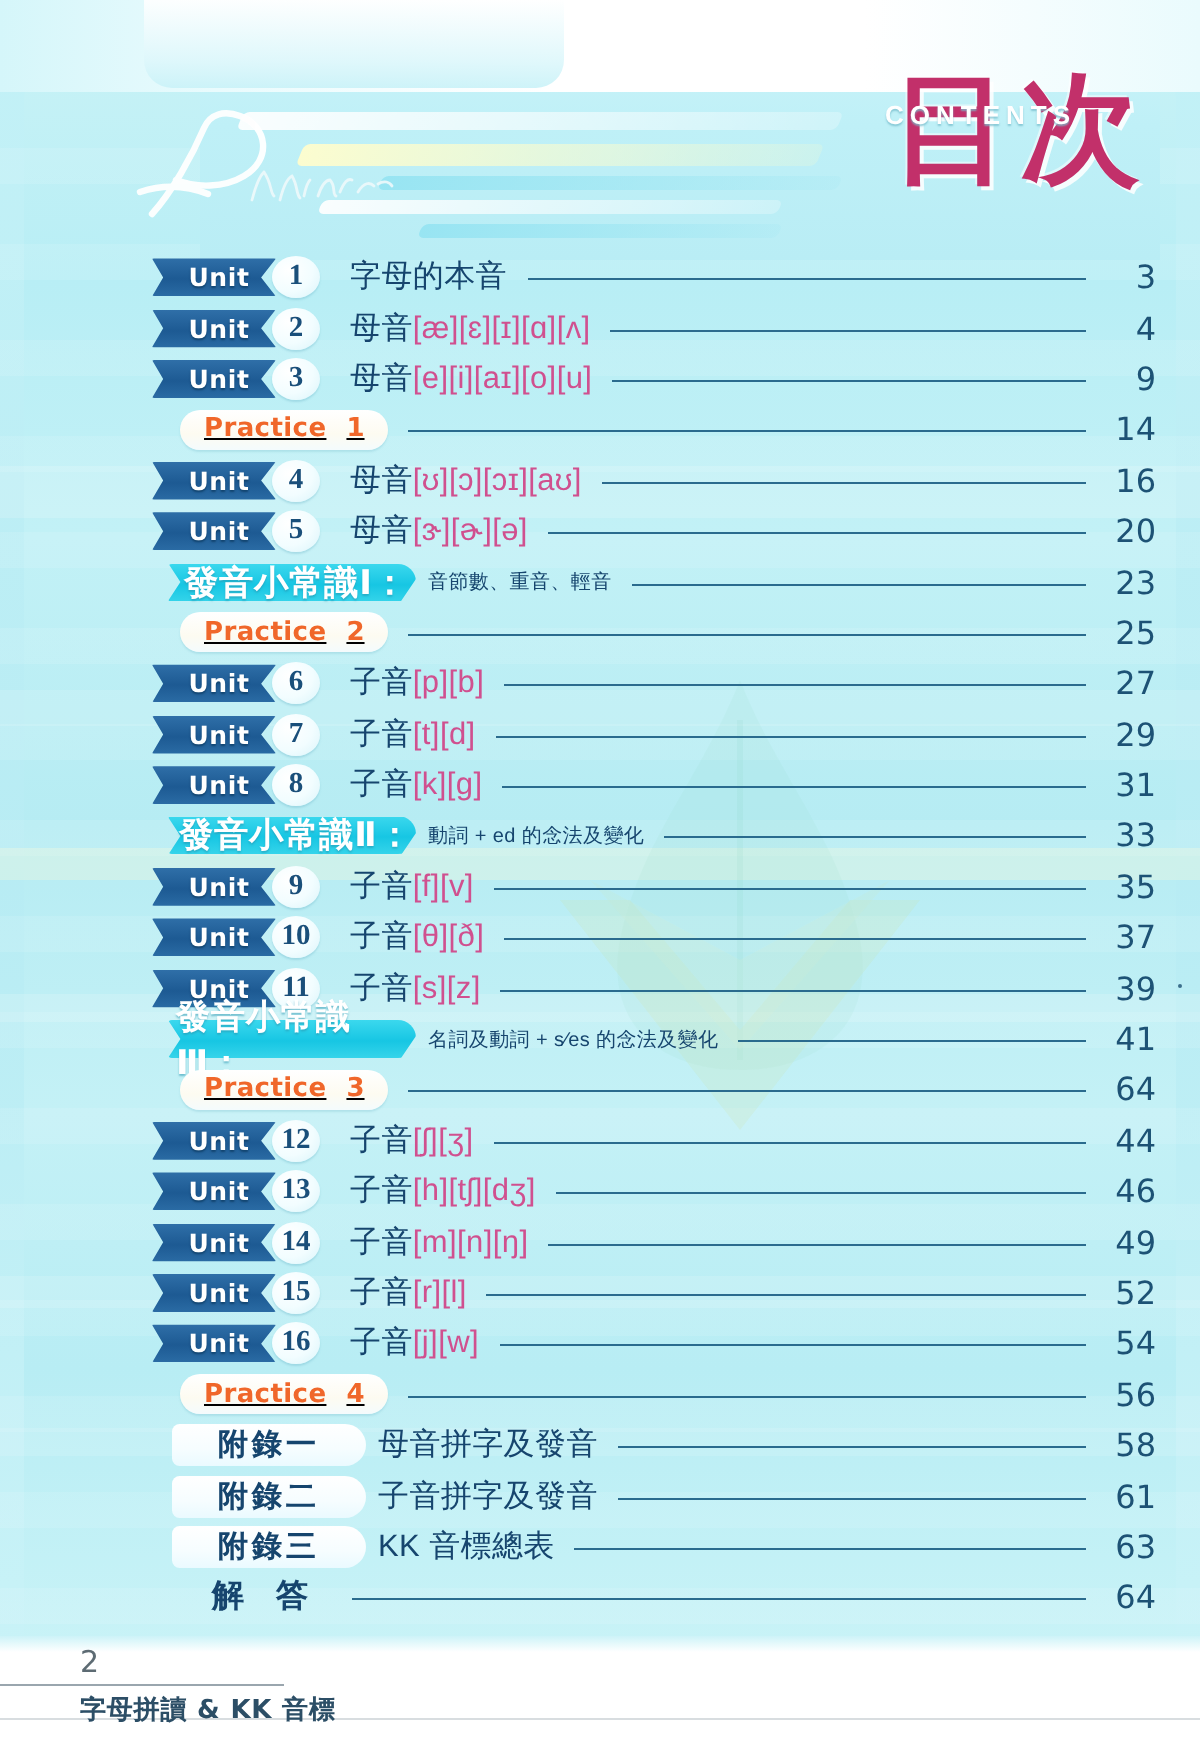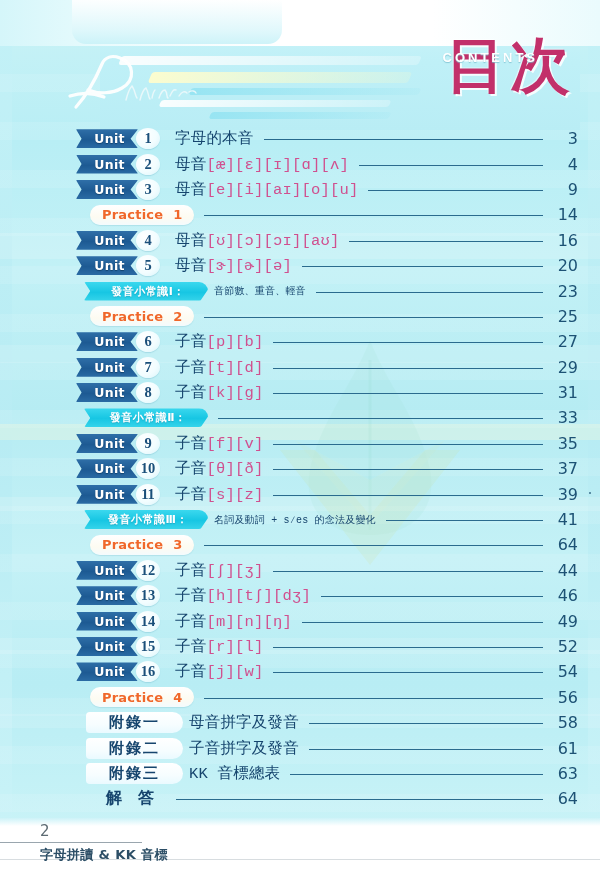--- a/index.html
+++ b/index.html
@@ -198,20 +198,21 @@
   .badge-practice{
     flex:0 0 auto;
     margin-left:14px;
     height:20px;
     min-width:104px;
     padding:0 12px;
     display:flex; align-items:center; justify-content:flex-end; gap:10px;
     background:linear-gradient(180deg,#ffffff 0%, #fdfbf1 60%, #f4fbfd 100%);
     border-radius:11px;
     box-shadow:0 1px 1px rgba(120,190,205,.3);
+    text-decoration:underline;
   }
   .badge-practice .ptext{
     font-family:"DejaVu Sans","Liberation Sans",sans-serif;
     font-weight:bold;
     font-size:13px;
     color:#f0672a;
     letter-spacing:.2px;
   }
   .badge-practice .pnum{
     font-family:"DejaVu Sans","Liberation Sans",sans-serif;
@@ -231,21 +232,21 @@
   .badge-tip .flag{
     position:absolute; inset:0;
     background:linear-gradient(180deg,#3bd8ee 0%, #17c6e3 55%, #35d4ea 100%);
     clip-path:polygon(0 0, 100% 0, 100% 42%, 94% 100%, 0 100%, 5% 50%);
     border-radius:2px 9px 9px 2px;
   }
   .badge-tip .tiptext{
     position:relative;
     font-family:"DejaVu Sans","Liberation Sans",sans-serif;
     font-weight:bold;
-    font-size:11px;
+    font-size:17px;
     color:#ffffff;
     letter-spacing:.5px;
     text-shadow:0 1px 1px rgba(40,150,175,.55);
     padding-left:4px;
   }
 
   
   .badge-appx{
     flex:0 0 auto;
     margin-left:10px;
@@ -275,21 +276,21 @@
     font-weight:bold;
     font-size:16px;
     color:#16456e;
     letter-spacing:6px;
   }
 
   
   .entry{
     flex:0 0 auto;
     white-space:nowrap;
-    font-family:Liberation Mono, monospace;
+    font-family:Liberation Sans, sans-serif;
     font-size:15.5px;
     color:#16456e;
     margin-left:6px;
     letter-spacing:.2px;
   }
   .entry.small{ font-size:10px; }
   .entry .ph{ color:#d0508f; }
 
   
   .leader{
@@ -533,20 +534,21 @@
         </div>
         <div class="entry">子音<span class="ph">[k]</span><span class="ph">[g]</span></div>
         <div class="leader"></div>
         <div class="pnumv">31</div>
       </div>
       <div class="row">
         <div class="badge-tip">
           <div class="flag"></div>
           <div class="tiptext">發音小常識Ⅱ：</div>
         </div>
+        <div class="entry small">動詞 + ed 的念法及變化</div>
         <div class="leader"></div>
         <div class="pnumv">33</div>
       </div>
       <div class="row">
         <div class="badge-unit">
           <div class="flag"></div>
           <div class="lbl">Unit</div>
         </div>
         <div class="unit-num">
           <div class="disc"></div>

